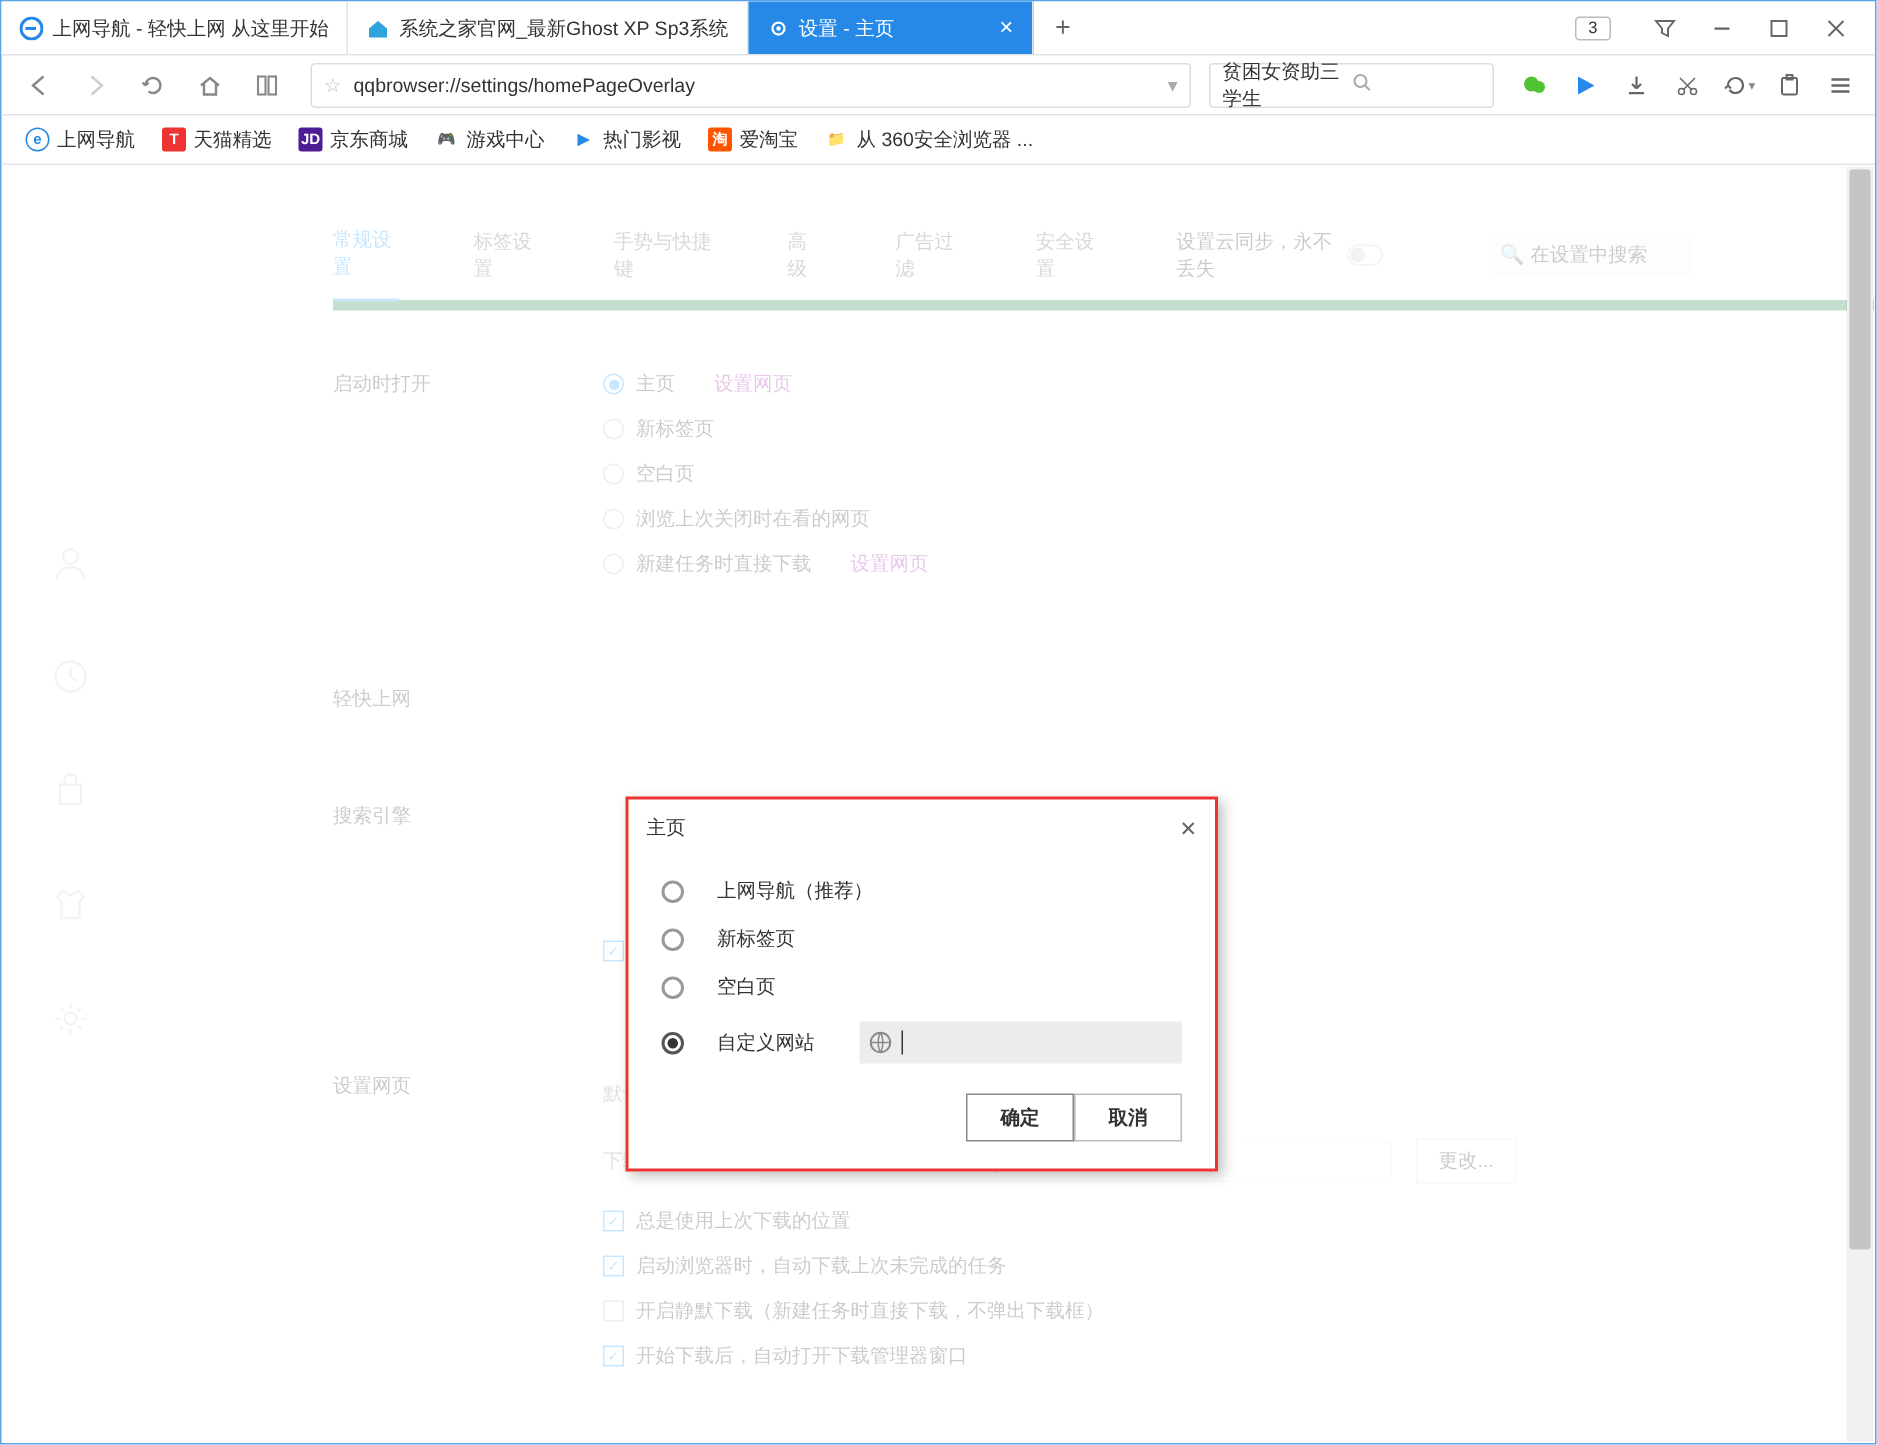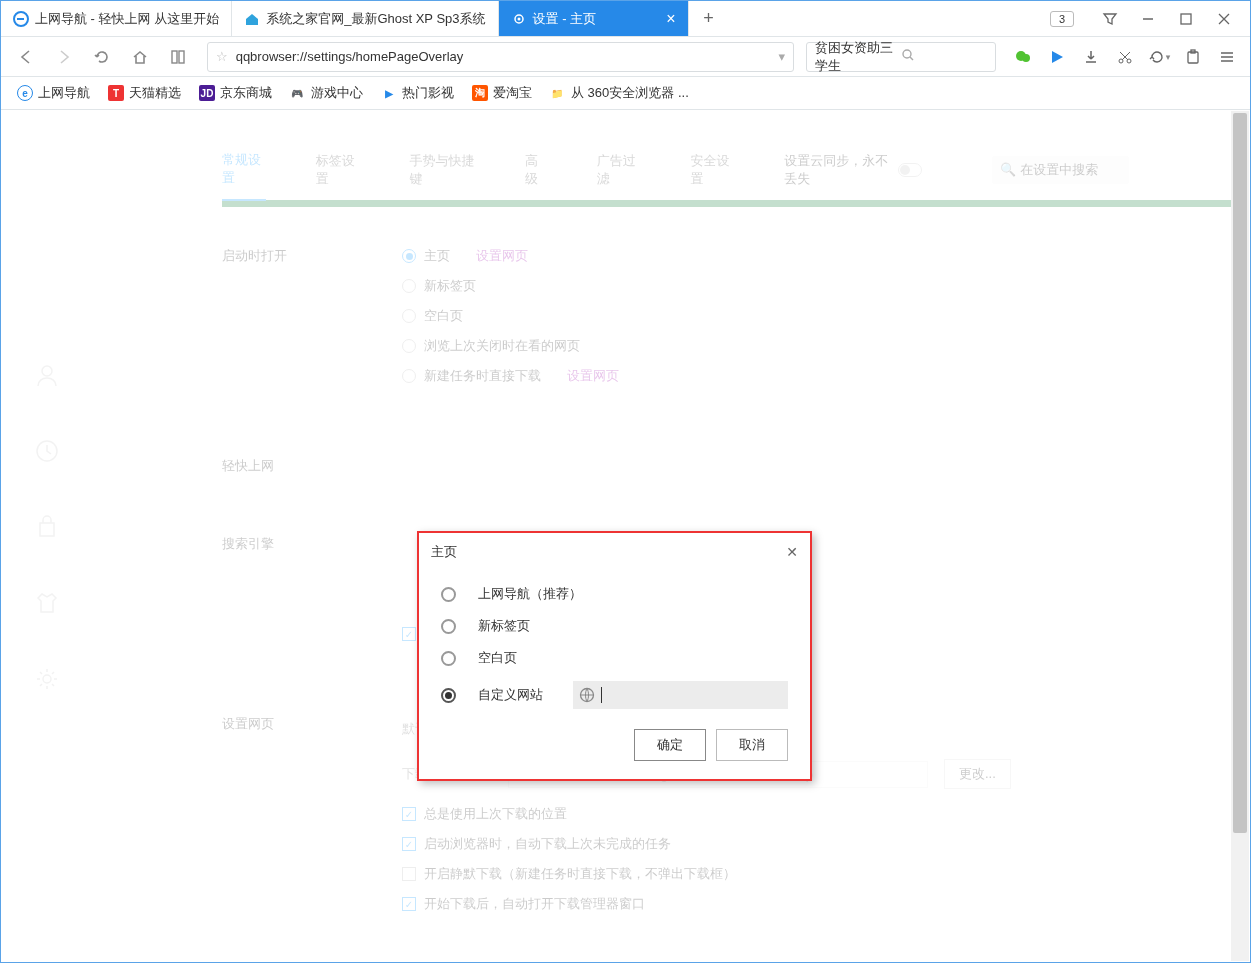--- a/index.html
+++ b/index.html
@@ -64,21 +64,21 @@
 .dlg-title{font-weight:normal;}
 .dlg-close{margin-left:auto;font-size:14px;cursor:pointer;color:#666;}
 .dlg-body{padding:14px 22px 18px;}
 .dlg-radio-row{display:flex;align-items:center;gap:22px;margin-bottom:14px;}
 .dlg-radio{width:15px;height:15px;border:2px solid #999;border-radius:50%;display:inline-flex;align-items:center;justify-content:center;}
 .dlg-radio.sel{border-color:#555;}
 .dlg-radio.sel::after{content:'';width:7px;height:7px;background:#333;border-radius:50%;}
 .url-input{flex:1;height:28px;background:#ececec;border:none;display:flex;align-items:center;padding:0 6px;margin-left:8px;}
 .globe{width:16px;height:16px;margin-right:6px;}
 .cursor{width:1px;height:16px;background:#333;}
-.dlg-buttons{display:flex;justify-content:flex-end;gap:10px;margin-top:20px;}
+.dlg-buttons{display:flex;justify-content:flex-end;margin-top:20px;font-weight:bold;}
 .dlg-btn{border:1px solid #bbb;padding:6px 22px;cursor:pointer;background:#fff;}
 .dlg-btn.primary{border-color:#888;}
 </style>
 </head>
 <body>
 
 <div class="window">
 
   <div class="tabbar">
     <div class="tab">

